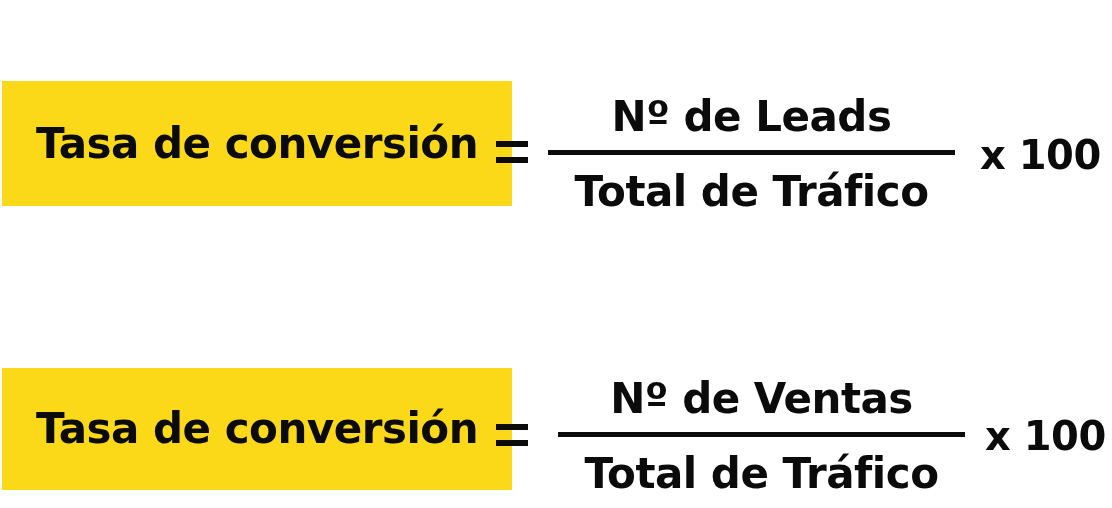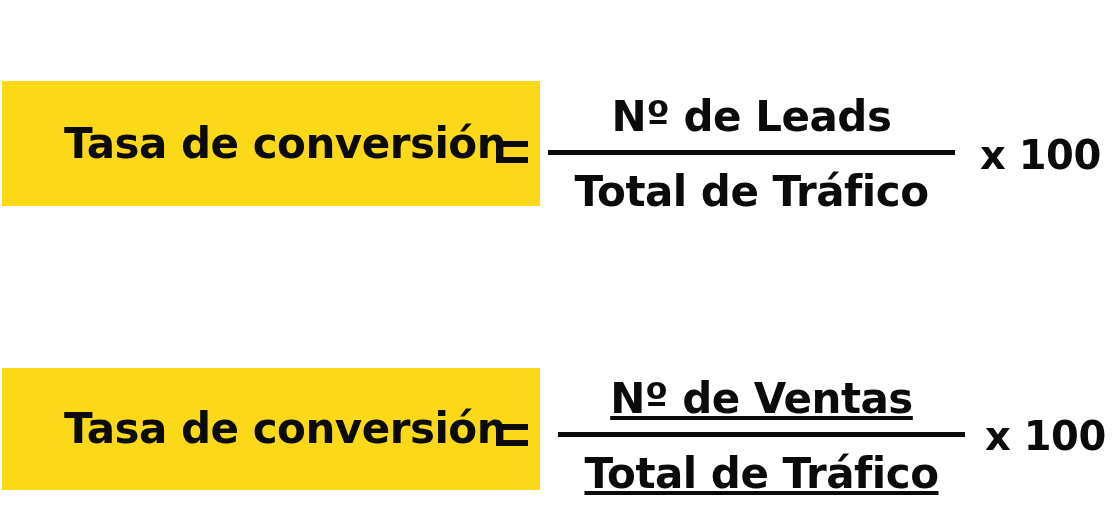--- a/index.html
+++ b/index.html
@@ -1,21 +1,21 @@
 <!DOCTYPE html>
 <html><head>
   <meta charset="utf-8">
   <style>
     html, body { margin: 0; padding: 0; background: #ffffff; }
     body { width: 1112px; height: 508px; position: relative; overflow: hidden;
            font-family: "DejaVu Sans", sans-serif; color: #0b0b0b; }
     .formula { position: absolute; left: 0; width: 1112px; }
     .label-box { position: absolute; left: 2px; width: 510px; background: #FBD918;
                  display: flex; flex-direction: column; align-items: center; justify-content: center;
-                 font-weight: bold; font-size: 42px; line-height: 56px; letter-spacing: -0.5px; padding-left: 28px; }
+                 font-weight: bold; font-size: 42px; line-height: 56px; letter-spacing: -0.5px; }
     .label-box span { display: block; white-space: nowrap; }
     .equals { position: absolute; width: 32px; }
     .equals i { display: block; height: 6px; background: #0b0b0b; margin-bottom: 10px; }
     .frac { position: absolute; display: flex; flex-direction: column; align-items: center; }
     .num, .den { font-weight: bold; font-size: 42px; line-height: 50px; white-space: nowrap; letter-spacing: -0.5px; }
     .bar { height: 5px; background: #0b0b0b; }
     .mult { position: absolute; font-weight: bold; font-size: 40px; line-height: 50px; white-space: nowrap; letter-spacing: -0.5px; }
   </style>
 </head>
 <body>
@@ -37,19 +37,19 @@
 </div>
 
 <div class="formula" style="top:0;">
   <div class="label-box" style="top:368px; height:122px;">
     <span>Tasa de conversión</span>
   </div>
   <div class="equals" style="left:496px; top:424px;">
       <i></i>
       <i></i>
     </div>
-  <div class="frac" style="left:558px; top:374px; width:407px;text-decoration:underline;">
+  <div class="frac" style="left:558px; top:374px; width:407px;">
     <div class="num">Nº de Ventas</div>
     <div class="bar" style="width:407px; margin:8px 0 12px 0;"></div>
     <div class="den">Total de Tráfico</div>
   </div>
   <div class="mult" style="left:985px; top:411px;">x 100</div>
 </div>
 
 </body></html>

